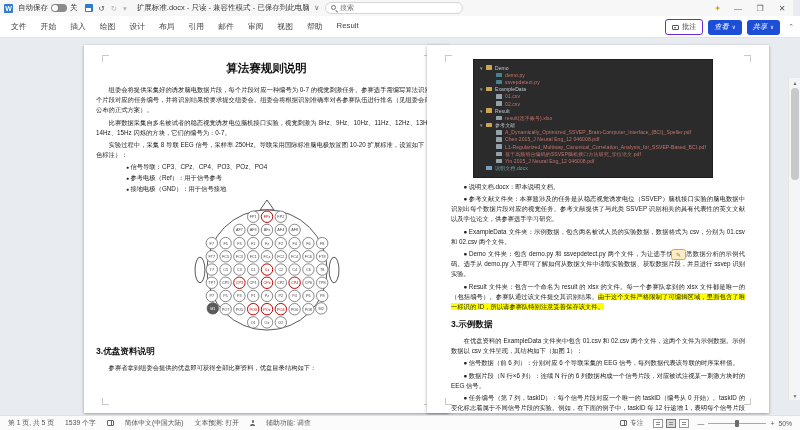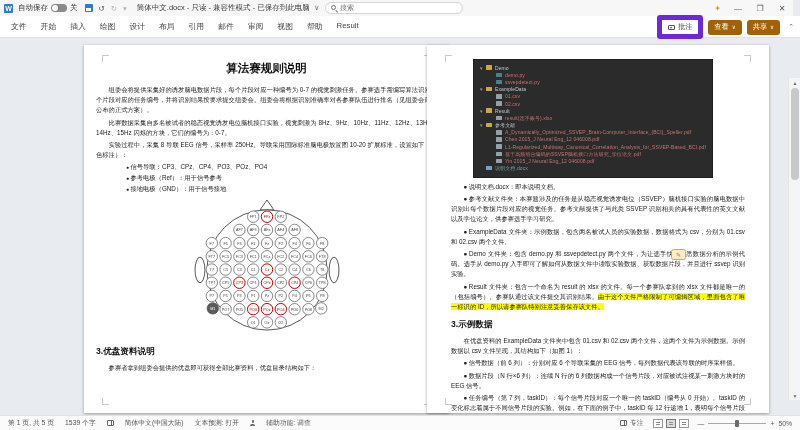--- a/index.html
+++ b/index.html
@@ -32,24 +32,24 @@
   .win-btn { width:22px; height:16px; display:flex; align-items:center; justify-content:center;
     font-size:8px; color:#555; }
   .sparkle { color:#c9a227; font-size:8px; margin-right:6px; }
 
   
   .tabrow { position:absolute; top:16px; left:0; right:0; height:22px; background:#ffffff;
     display:flex; align-items:center; border-bottom:1px solid #e3e3e3; }
   .tabs { display:flex; align-items:flex-start; margin-left:4px; }
   .tab { font-size:7.8px; color:#444; padding:4px 7px; white-space:nowrap; }
   .ribbon-right { position:absolute; right:6px; top:0; height:22px; display:flex; align-items:center; gap:5px; }
-  .btn-outline { display:flex; align-items:center; gap:3px; border:5px solid #6d28d9; border-radius:3px;
+  .btn-outline { display:flex; align-items:center; gap:3px; border:1px solid #6d28d9; border-radius:3px;
     background:#fff; font-size:7.2px; color:#444; padding:2px 6px; }
-  .btn-blue { display:flex; align-items:center; gap:3px; border-radius:3px; background:#a16207;
-    color:#fff; font-size:7.2px; padding:2.5px 6px; }
+  .btn-blue { display:flex; align-items:center; gap:3px; border-radius:3px; background:#1d4ed8;
+    color:#fff; font-size:7.2px; padding:2.5px 6px;font-style:italic; }
   .btn-blue .dd { font-size:5.5px; }
   .collapse-chevron { color:#666; font-size:7px; margin-left:3px; }
   .bubble { width:7px; height:5px; border:1px solid #555; border-radius:1px; position:relative; }
   .bubble::after { content:""; position:absolute; left:1px; bottom:-2px; border:2px solid transparent;
     border-top-color:#555; border-left-width:1px; border-right-width:1px; }
 
   
   .doc-area { position:absolute; top:39px; left:0; right:0; bottom:15px; background:#e8ebef; overflow:hidden; }
   .page { position:absolute; top:6px; height:368px; background:#fff; box-shadow:0 1px 3px rgba(0,0,0,.35); }
   .page-1 { left:84px; width:365px; padding:0 12px; }
@@ -134,21 +134,21 @@
       <span class="toggle"></span>
       <span>关</span>
     </div>
     <div class="qat">
       <span class="floppy"></span>
       <span>↺</span>
       <span class="dis">↻</span>
       <span class="dis">▾</span>
     </div>
     <div class="doc-title">
-      <span>简体中文.docx - 只读 - 兼容性模式 - 已保存到此电脑</span>
+      <span>扩展标准.docx - 只读 - 兼容性模式 - 已保存到此电脑</span>
       <span class="caret">∨</span>
     </div>
     <div class="searchbox">
       <span class="mag"></span>
       <span>搜索</span>
     </div>
     <div class="win-controls">
       <span class="sparkle">✦</span>
       <span class="win-btn">—</span>
       <span class="win-btn">❐</span>

